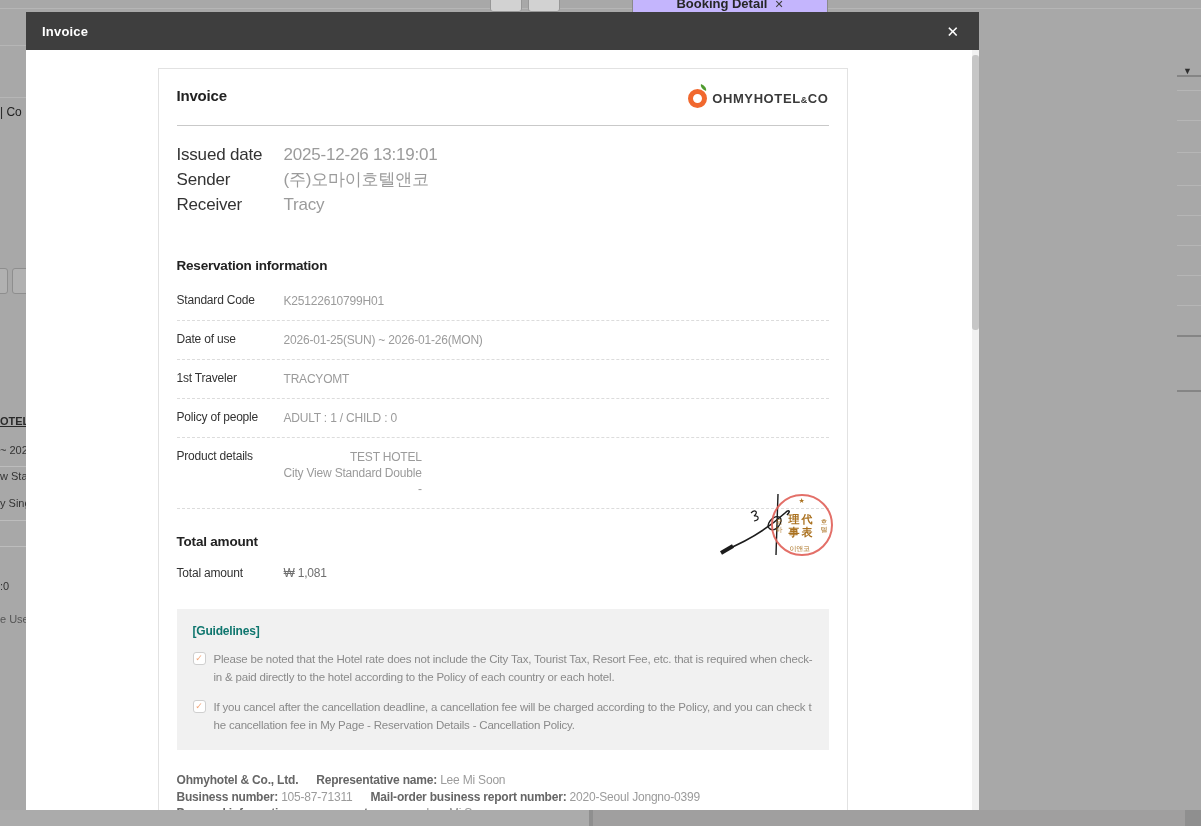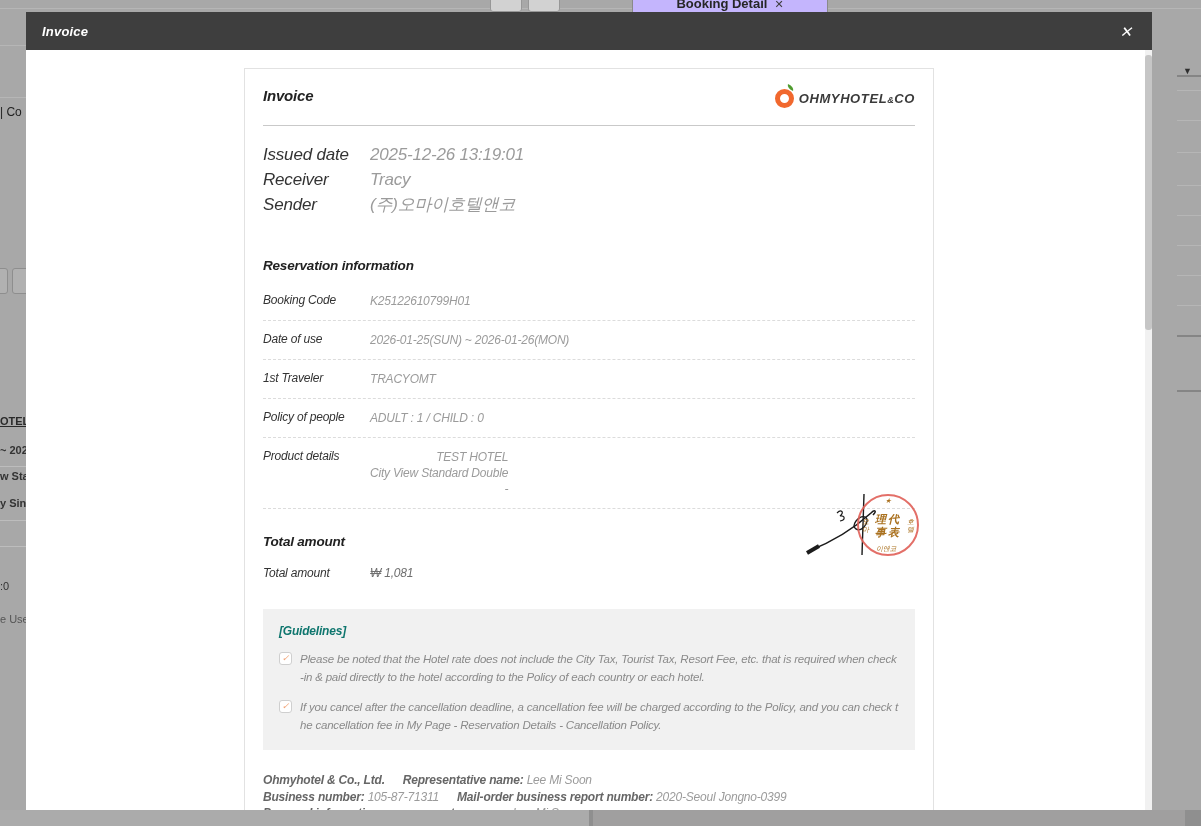--- a/index.html
+++ b/index.html
@@ -8,30 +8,30 @@
 
   
   .bg-frag { position:absolute; }
   .bg-line { position:absolute; height:1px; background:#b6b6b6; }
   .bg-line.heavy { background:#858585; height:2px; }
   .top-box { position:absolute; top:-8px; width:32px; height:20px; background:#d2d2d2; border:1px solid #979797; border-radius:3px; }
   .bg-tab { position:absolute; left:632px; top:0; width:196px; height:12px; background:#c4b5fd; border-left:1px solid #8a8a8a; border-right:1px solid #8a8a8a; overflow:hidden; text-align:center; }
   .bg-tab-inner { position:relative; top:-4px; font-size:13px; font-weight:bold; color:#262626; white-space:nowrap; }
   .bg-tab-inner .tab-x { font-weight:normal; font-size:11px; color:#3d3d3d; margin-left:7px; }
   .left-frag { position:absolute; left:0; width:26px; overflow:hidden; white-space:nowrap; color:#333; font-size:11px; }
-  .left-frag.bold { font-weight:bold;text-align:center; }
+  .left-frag.bold { font-weight:normal;text-align:center; }
   .left-frag.link { text-decoration:underline; font-weight:bold; color:#2a2a2a; }
   .left-box { position:absolute; height:26px; background:#b1b1b1; border:1px solid #8e8e8e; border-radius:3px; }
   .dd-arrow { position:absolute; left:1183px; top:66px; font-size:9px; color:#2e2e2e; }
   .bottom-strip { position:absolute; left:0; top:810px; width:1201px; height:16px; background:#ababab; }
   .bottom-thumb { position:absolute; left:589px; top:0; width:596px; height:16px; background:#a09f9f; border-left:4px solid #8f8f8f; }
   .bottom-corner { position:absolute; left:1185px; top:0; width:16px; height:16px; background:#8f8f8f; }
 
   
-  .modal { position:absolute; left:26px; top:12px; width:1126px; height:798px; background:#ffffff; overflow:hidden;font-style:italic; }
+  .modal { position:absolute; left:26px; top:12px; width:953px; height:798px; background:#ffffff; overflow:hidden; }
   .modal-header { height:38px; background:#3e3e3e; display:flex; align-items:center; justify-content:space-between; padding:0 20px 0 16px; }
   .modal-title { color:#ffffff; font-size:13px; font-weight:bold; letter-spacing:.2px; }
   .modal-close { color:#ffffff; font-size:15px; line-height:1; cursor:pointer; }
   .modal-body { position:absolute; top:38px; left:0; right:0; bottom:0; overflow:hidden; background:#fff; }
   .modal-scrollbar { position:absolute; right:0; top:38px; bottom:0; width:7px; background:#f1f1f1; }
   .modal-scroll-thumb { position:absolute; top:5px; left:0; width:7px; height:275px; background:#c6c6c6; border-radius:3px; }
 
   
   .card { position:relative; width:690px; margin:18px auto 0; border:1px solid #e2e2e2; background:#fff; padding:18px; min-height:790px; letter-spacing:-0.2px; }
   .card-head { display:flex; align-items:flex-start; justify-content:space-between; }
@@ -145,33 +145,33 @@
         </div>
       </div>
       <hr class="title-rule">
 
       <div class="issue-block">
         <div class="issue-row">
           <span class="lbl">Issued date</span>
           <span class="val">2025-12-26 13:19:01</span>
         </div>
         <div class="issue-row">
+          <span class="lbl">Sender</span>
+          <span class="val">(주)오마이호텔앤코</span>
+        </div>
+        <div class="issue-row">
           <span class="lbl">Receiver</span>
           <span class="val">Tracy</span>
         </div>
-        <div class="issue-row">
-          <span class="lbl">Sender</span>
-          <span class="val">(주)오마이호텔앤코</span>
-        </div>
       </div>
 
       <div class="section-heading">Reservation information</div>
       <div class="res-rows">
         <div class="res-row">
-          <span class="lbl">Booking Code</span>
+          <span class="lbl">Standard Code</span>
           <span class="val">K25122610799H01</span>
         </div>
         <div class="res-row">
           <span class="lbl">Date of use</span>
           <span class="val">2026-01-25(SUN) ~ 2026-01-26(MON)</span>
         </div>
         <div class="res-row">
           <span class="lbl">1st Traveler</span>
           <span class="val">TRACYOMT</span>
         </div>

